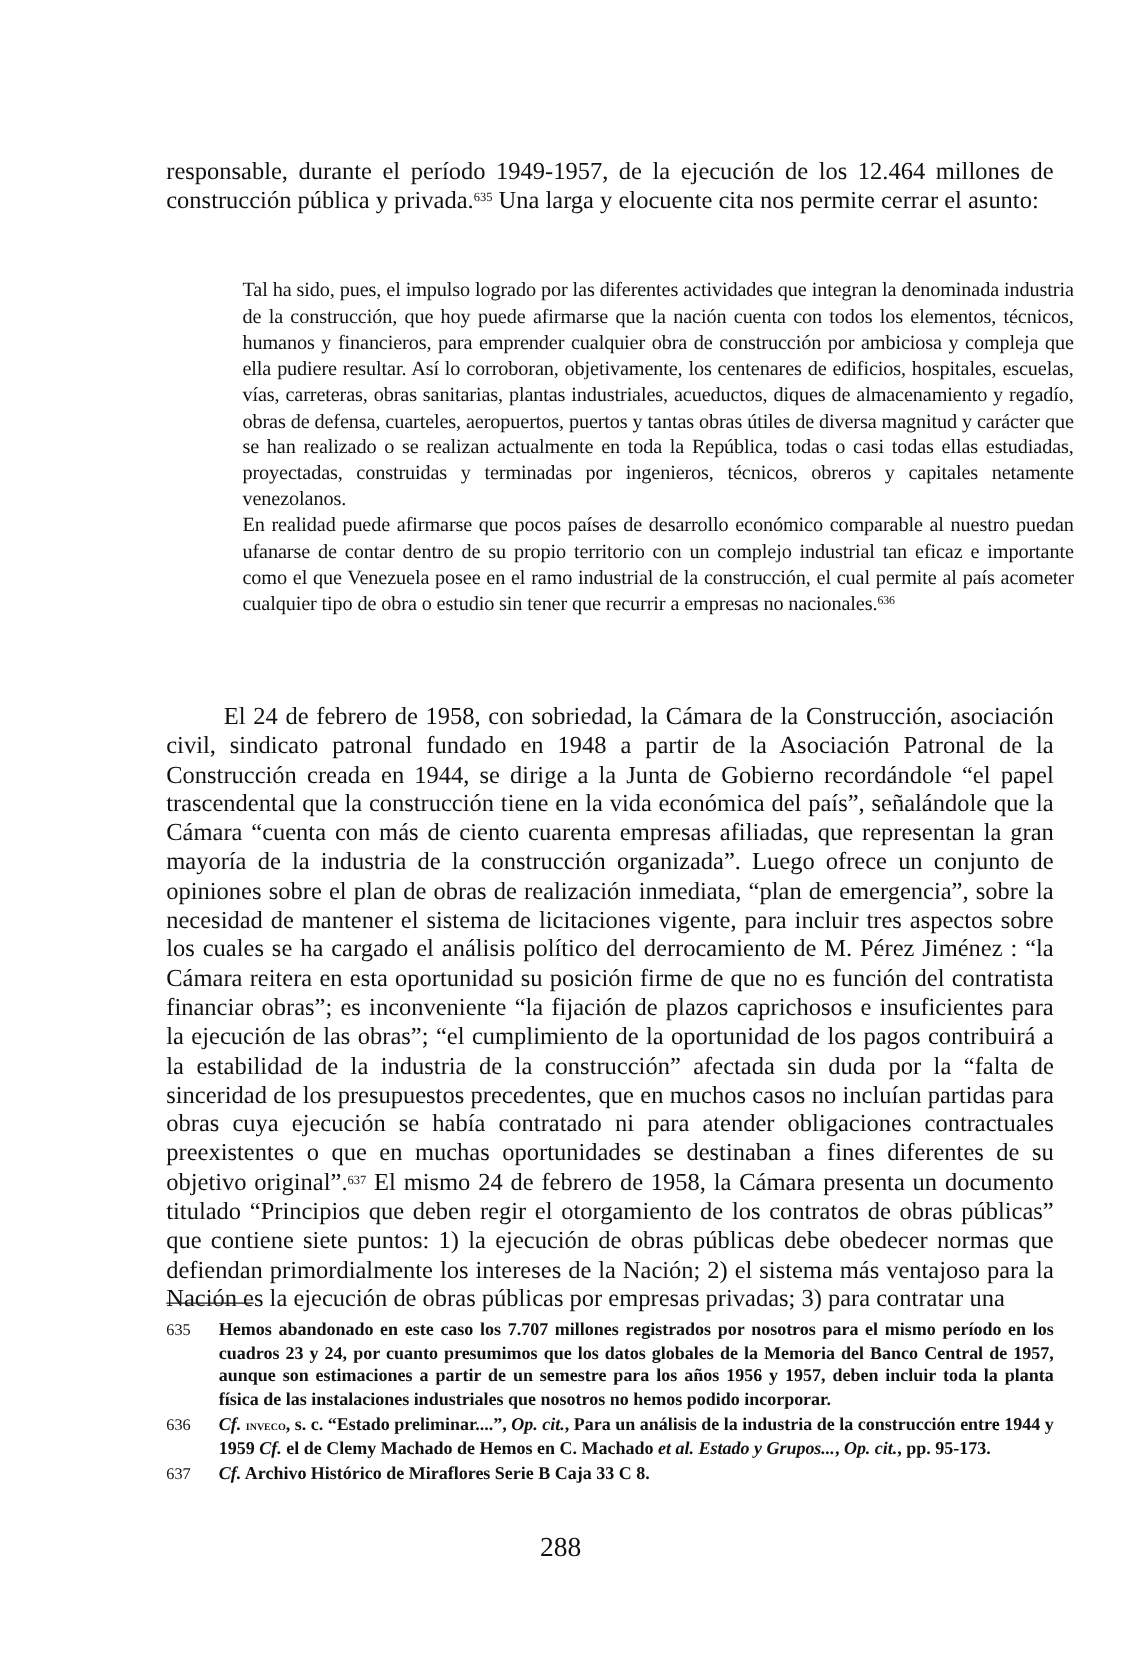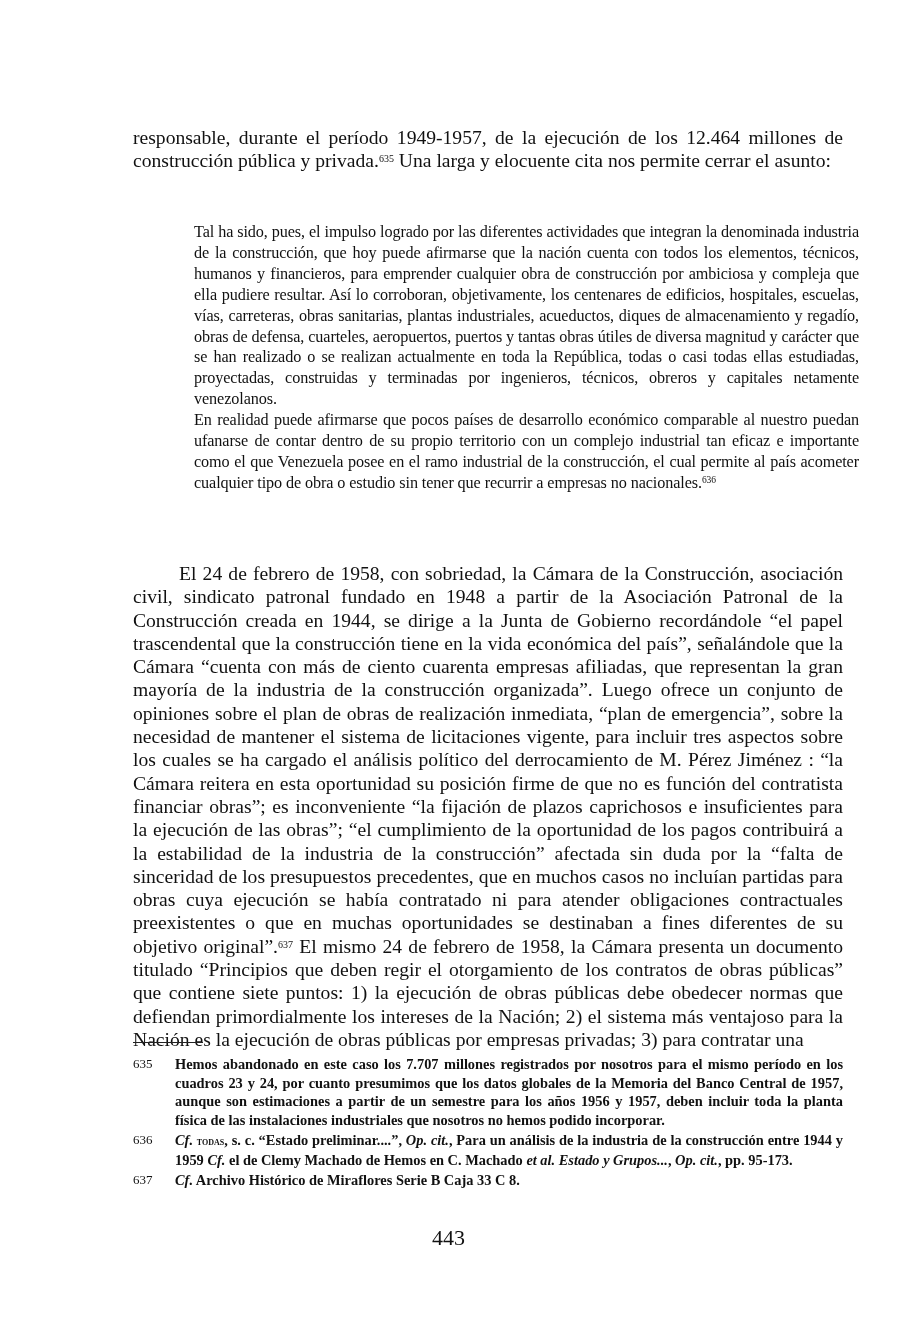--- a/index.html
+++ b/index.html
@@ -56,22 +56,22 @@
 
   <div class="fn-rule"></div>
 
   <div class="footnotes">
     <div class="fn-item">
       <span class="fn-num">635</span>
       <span>Hemos abandonado en este caso los 7.707 millones registrados por nosotros para el mismo período en los cuadros 23 y 24, por cuanto presumimos que los datos globales de la Memoria del Banco Central de 1957, aunque son estimaciones a partir de un semestre para los años 1956 y 1957, deben incluir toda la planta física de las instalaciones industriales que nosotros no hemos podido incorporar.</span>
     </div>
     <div class="fn-item">
       <span class="fn-num">636</span>
-      <i>Cf.</i> <span class="smallcaps">todas</span><span>, s. c. “Estado preliminar....”, </span><i>Op. cit.</i><span>, Para un análisis de la industria de la construcción entre 1944 y 1959 </span><i>Cf.</i><span> el de Clemy Machado de Hemos en C. Machado </span><i>et al. Estado y Grupos...</i><span>, </span><i>Op. cit.</i><span>, pp. 95-173.</span>
+      <i>Cf.</i> <span class="smallcaps">inveco</span><span>, s. c. “Estado preliminar....”, </span><i>Op. cit.</i><span>, Para un análisis de la industria de la construcción entre 1944 y 1959 </span><i>Cf.</i><span> el de Clemy Machado de Hemos en C. Machado </span><i>et al. Estado y Grupos...</i><span>, </span><i>Op. cit.</i><span>, pp. 95-173.</span>
     </div>
     <div class="fn-item">
       <span class="fn-num">637</span>
       <i>Cf.</i><span> Archivo Histórico de Miraflores Serie B Caja 33 C 8.</span>
     </div>
   </div>
 
-  <div class="page-number">443</div>
+  <div class="page-number">288</div>
 </div>
 
 </body></html>

